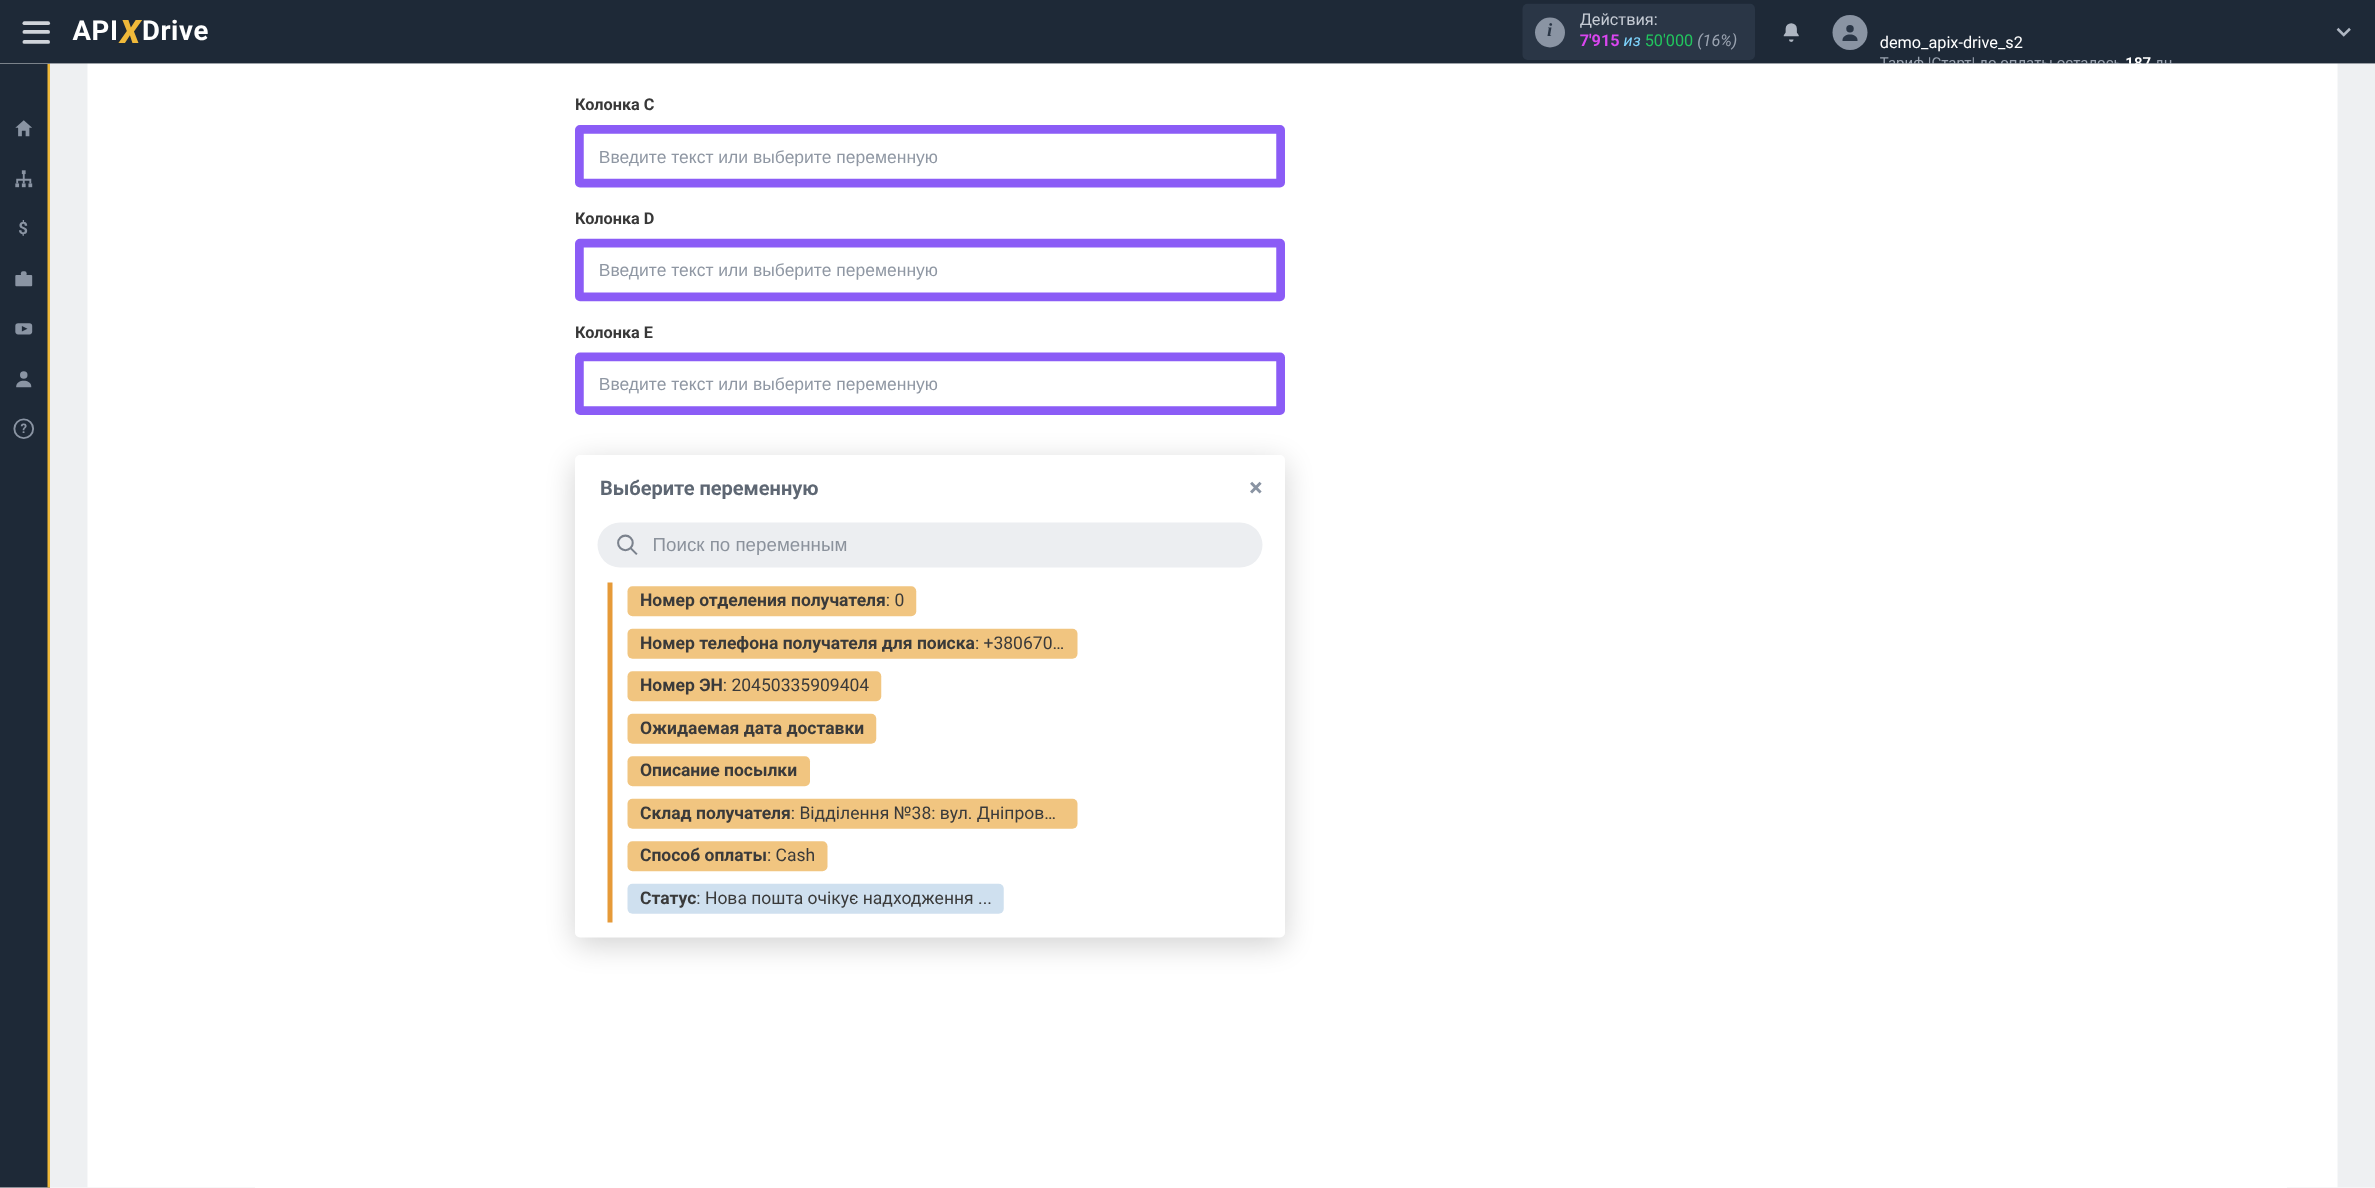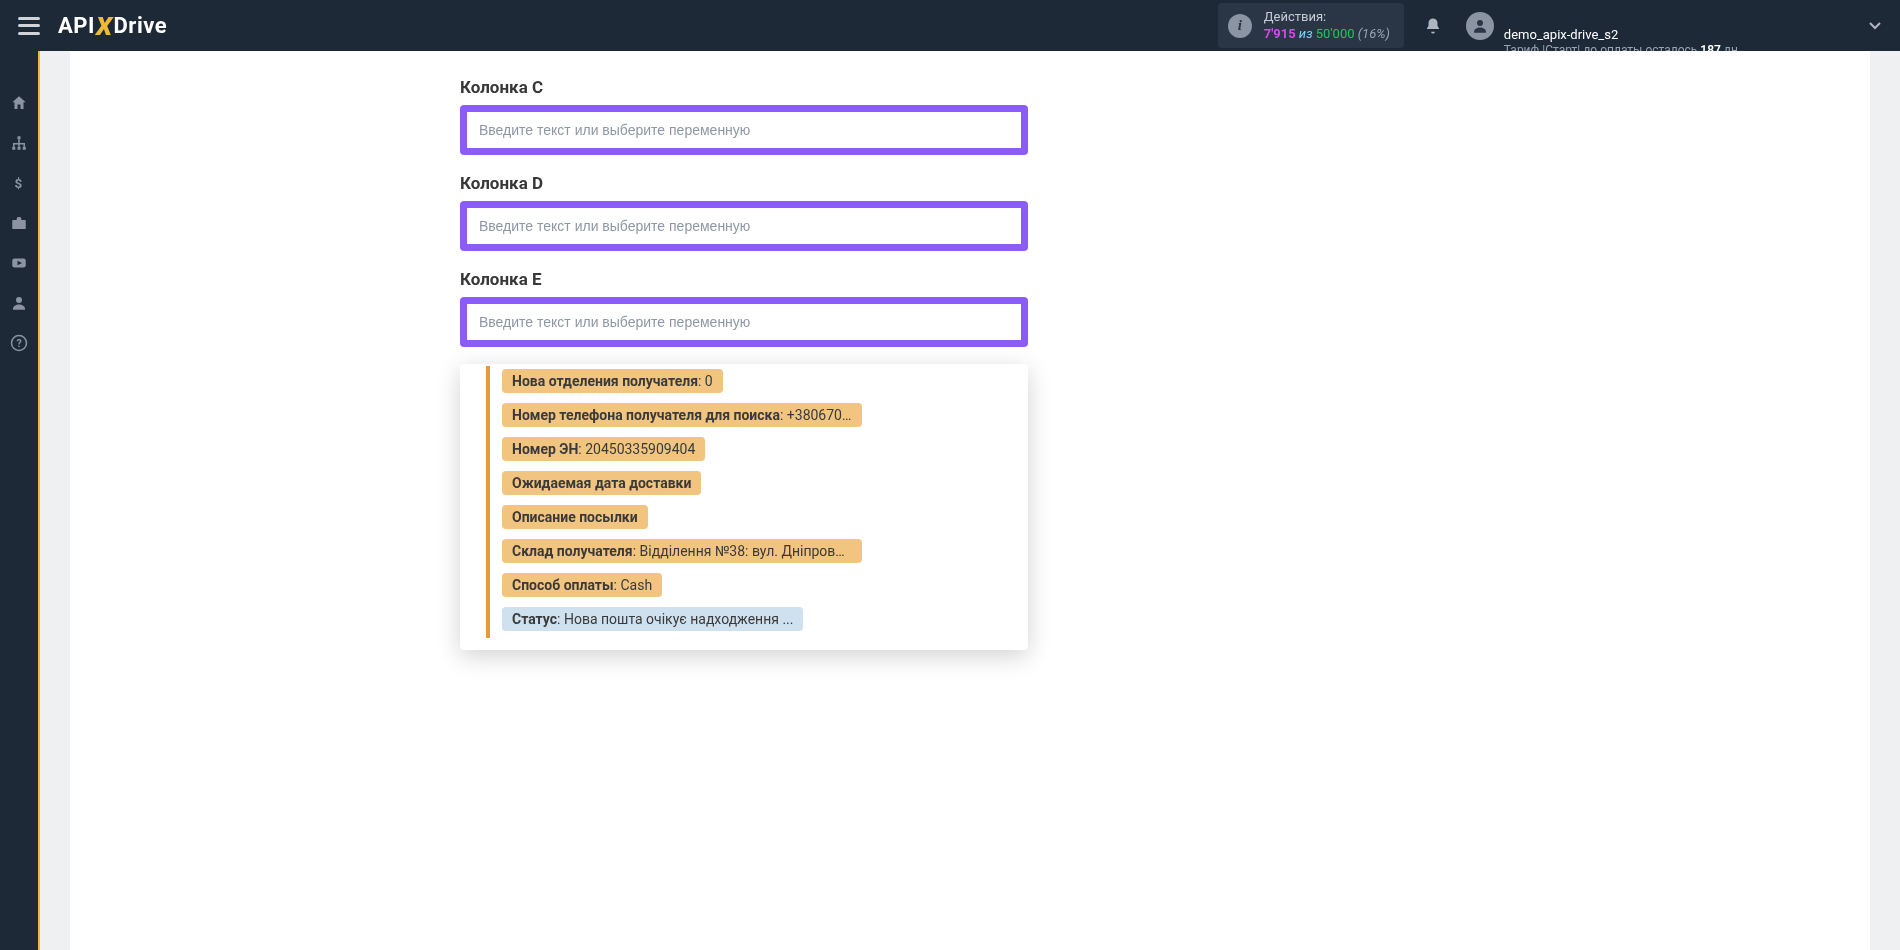--- a/index.html
+++ b/index.html
@@ -150,21 +150,21 @@
     padding: 20px 0 0 0;
     position: relative;
   }
   .form-area {
     max-width: 568px;
     margin: 0 auto 0 390px;
     padding-top: 6px;
   }
   .field { margin-bottom: 18px; }
   .field-label {
-    font-size: 17px;
+    font-size: 13px;
     font-weight: 700;
     color: #383838;
     margin-bottom: 8px;
   }
   .field-input {
     width: 100%;
     border: 7px solid #8b5cf6;
     border-radius: 4px;
     padding: 10px 12px;
     font-size: 14px;
@@ -389,23 +389,34 @@
 
       <div class="field">
         <div class="field-label">Колонка E</div>
         <input class="field-input" placeholder="Введите текст или выберите переменную" style="">
       </div>
 
 
     </div>
 
     <div class="dropdown-panel">
+      <div class="dropdown-header">
+        <div class="dropdown-title">Выберите переменную</div>
+        <div class="dropdown-close">×</div>
+      </div>
+      <div class="dropdown-search">
+        <svg viewBox="0 0 24 24" fill="none" stroke="#7b828d" stroke-width="2">
+            <circle cx="10" cy="10" r="7"></circle>
+            <line x1="15" y1="15" x2="21" y2="21"></line>
+          </svg>
+        <input placeholder="Поиск по переменным" style="">
+      </div>
       <div class="dropdown-list">
         <div class="var-group" id="var-group">
-            <div><span class="var-pill"><span class="k">Нова отделения получателя</span><span class="v">: 0</span></span></div>
+            <div><span class="var-pill"><span class="k">Номер отделения получателя</span><span class="v">: 0</span></span></div>
             <div><span class="var-pill"><span class="k">Номер телефона получателя для поиска</span><span class="v">: +380670000000</span></span></div>
             <div><span class="var-pill"><span class="k">Номер ЭН</span><span class="v">: 20450335909404</span></span></div>
             <div><span class="var-pill"><span class="k">Ожидаемая дата доставки</span><span class="v"></span></span></div>
             <div><span class="var-pill"><span class="k">Описание посылки</span><span class="v"></span></span></div>
             <div><span class="var-pill"><span class="k">Склад получателя</span><span class="v">: Відділення №38: вул. Дніпровсь ...</span></span></div>
             <div><span class="var-pill"><span class="k">Способ оплаты</span><span class="v">: Cash</span></span></div>
             <div><span class="var-pill selected"><span class="k">Статус</span><span class="v">: Нова пошта очікує надходження ...</span></span></div>
           </div>
       </div>
     </div>

